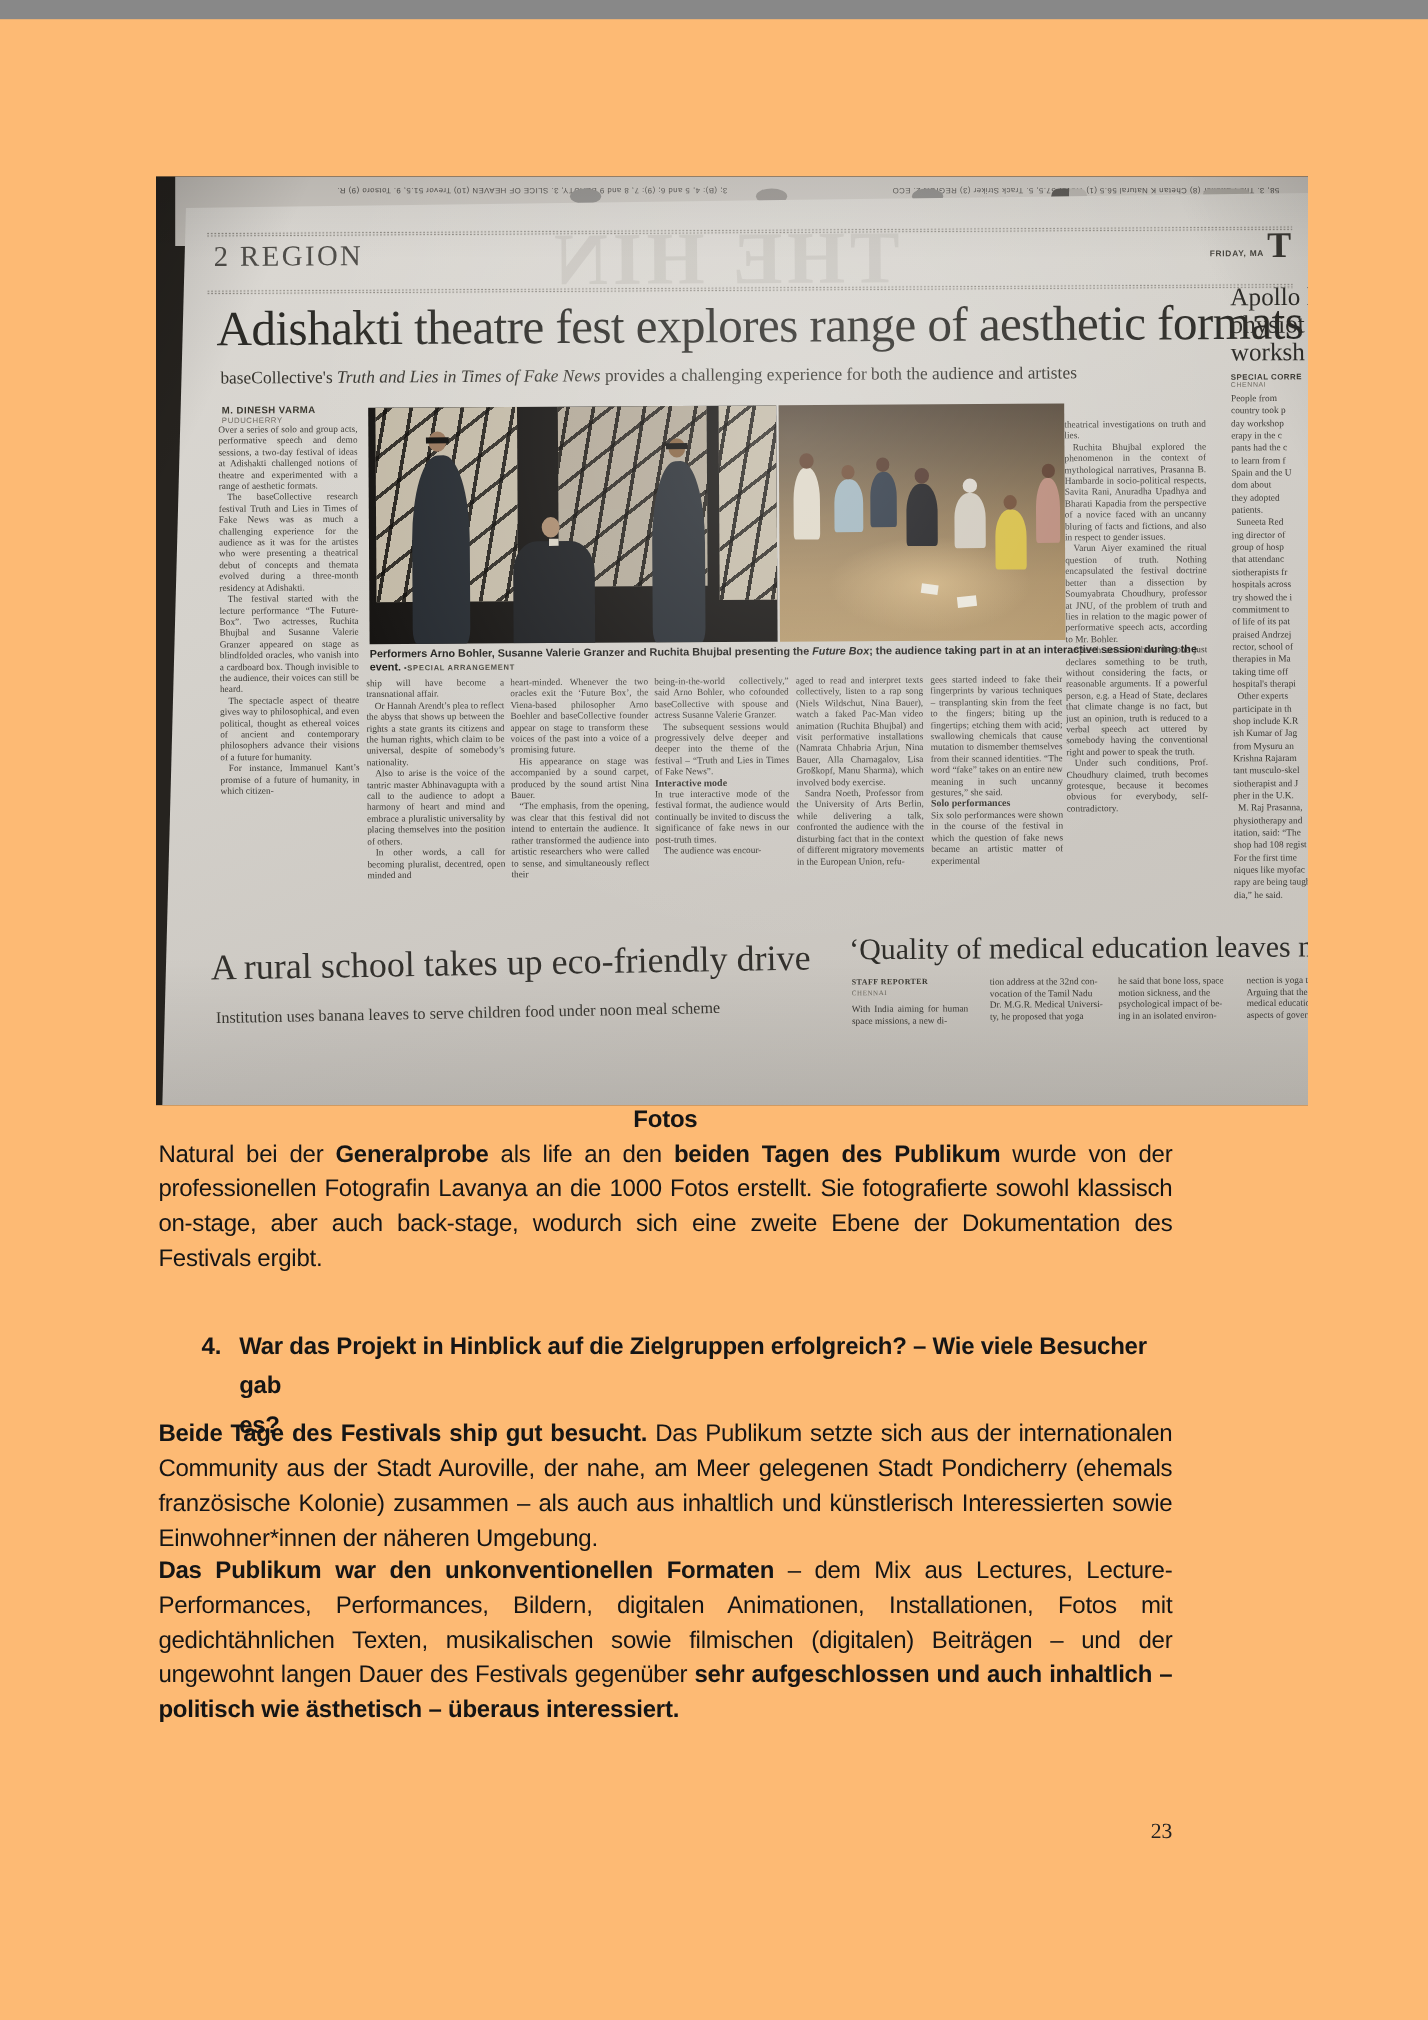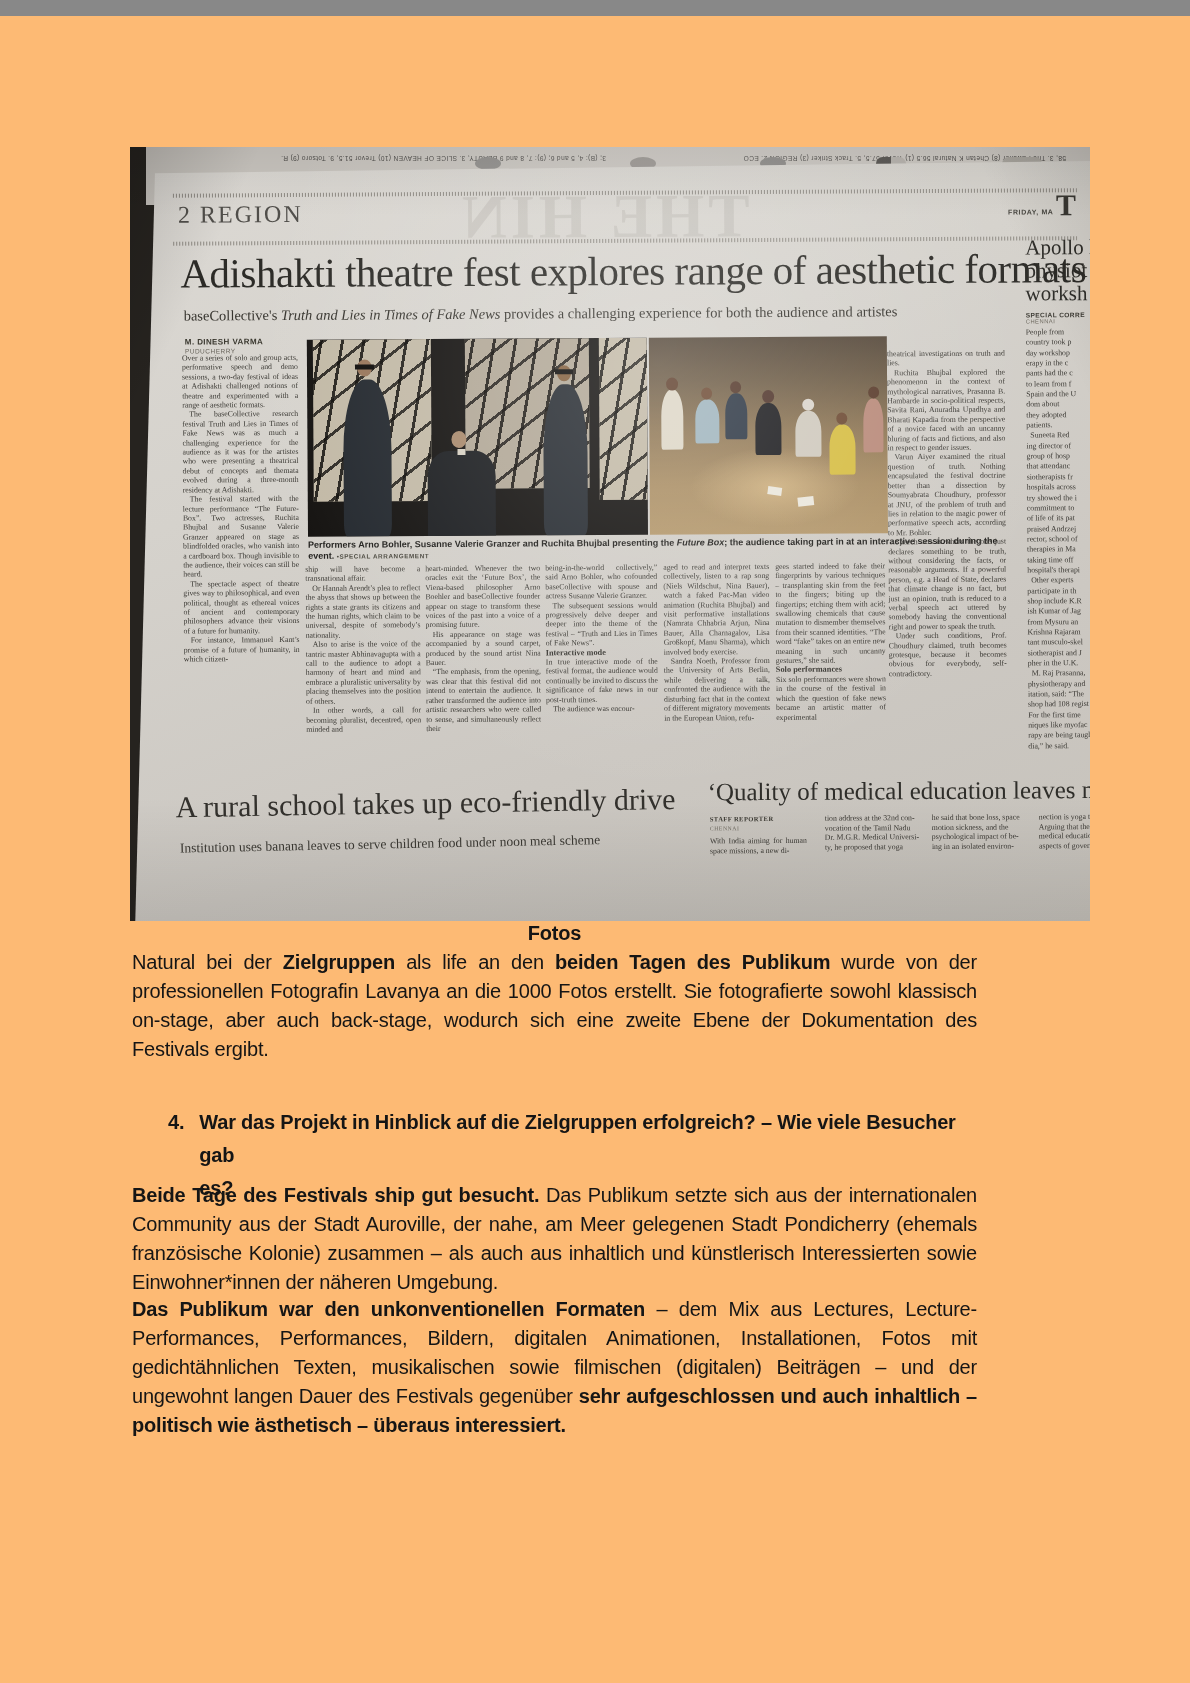--- a/index.html
+++ b/index.html
@@ -275,30 +275,31 @@
         </div>
 
       </div>
     </div>
     <div class="photo-shade"></div>
   </div>
 
   <div class="doc doc-center" style="top:903px;">Fotos</div>
 
   <div class="doc doc-just" style="top:932px;">
-    <span>Natural bei der </span><span class="b">Zielgruppen</span><span> als life an den </span><span class="b">beiden Tagen des Publikum</span><span> wurde von der professionellen Fotografin Lavanya an die 1000 Fotos erstellt. Sie fotografierte sowohl klassisch on-stage, aber auch back-stage, wodurch sich eine zweite Ebene der Dokumentation des Festivals ergibt.</span>
+    <span>Natural bei der </span><span class="b">Generalprobe</span><span> als life an den </span><span class="b">beiden Tagen des Publikum</span><span> wurde von der professionellen Fotografin Lavanya an die 1000 Fotos erstellt. Sie fotografierte sowohl klassisch on-stage, aber auch back-stage, wodurch sich eine zweite Ebene der Dokumentation des Festivals ergibt.</span>
   </div>
 
   <div class="q-item">
     <span>4.</span>
     <span><span>War das Projekt in Hinblick auf die Zielgruppen erfolgreich? – Wie viele Besucher gab</span><br><span>es?</span></span>
   </div>
 
   <div class="doc doc-just" style="top:1165px;">
     <span class="b">Beide Tage des Festivals ship gut besucht.</span><span> Das Publikum setzte sich aus der internationalen Community aus der Stadt Auroville, der nahe, am Meer gelegenen Stadt Pondicherry (ehemals französische Kolonie) zusammen – als auch aus inhaltlich und künstlerisch Interessierten sowie Einwohner*innen der näheren Umgebung.</span>
   </div>
 
   <div class="doc doc-just" style="top:1279px;">
     <span class="b">Das Publikum war den unkonventionellen Formaten</span><span> – dem Mix aus Lectures, Lecture-Performances, Performances, Bildern, digitalen Animationen, Installationen, Fotos mit gedichtähnlichen Texten, musikalischen sowie filmischen (digitalen) Beiträgen –  und der ungewohnt langen Dauer des Festivals gegenüber </span><span class="b">sehr aufgeschlossen und auch inhaltlich – politisch wie ästhetisch – überaus interessiert.</span>
   </div>
 
+  <div class="page-num">23</div>
 
 </div>
 
 </body></html>

